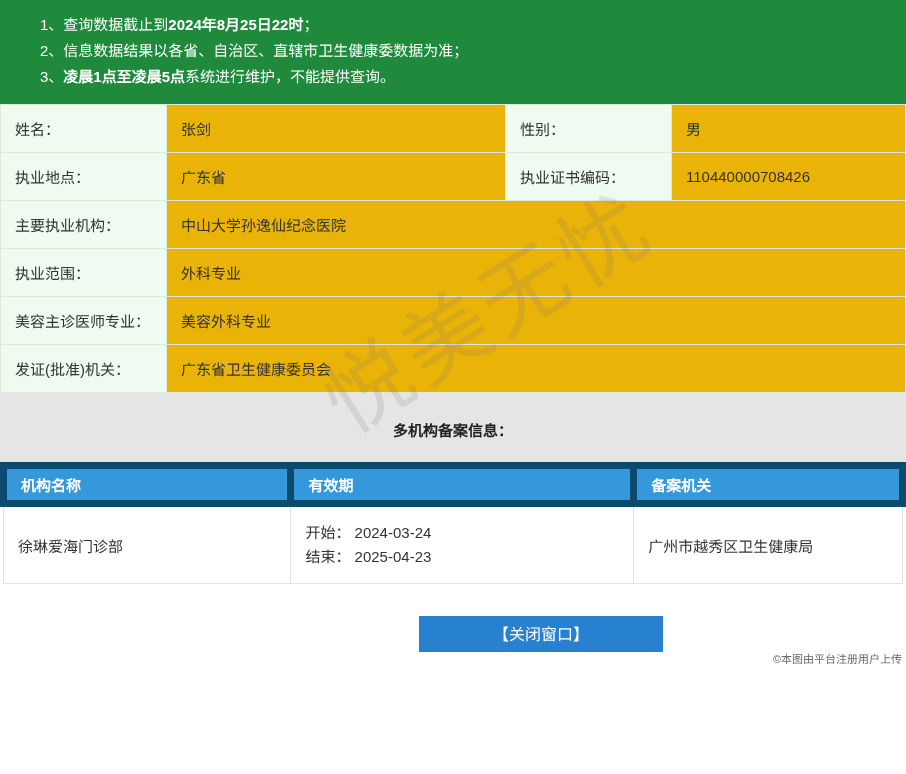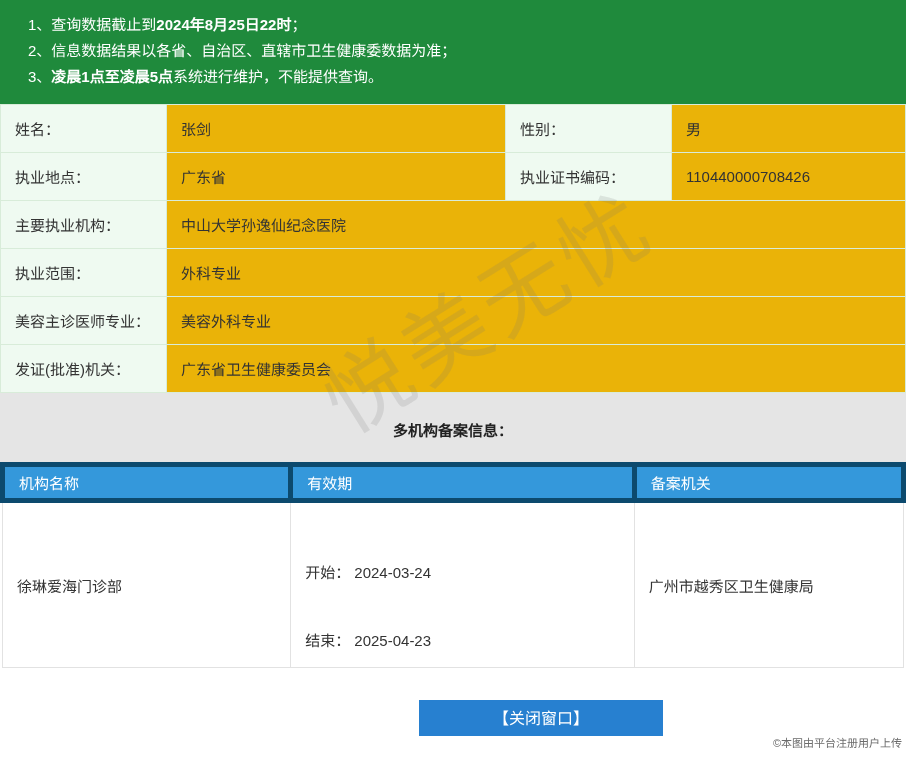--- a/index.html
+++ b/index.html
@@ -16,20 +16,21 @@
     background: #1f8a3c;
     color: #ffffff;
     padding: 12px 0 14px 0;
     font-size: 15px;
     line-height: 26px;
   }
   .notice ol { margin: 0; padding: 0; list-style: none; }
   .notice li {
     padding-left: 28px;
     white-space: nowrap;
+    margin-left: 12px;
   }
   .notice .num { font-weight: normal; }
   .notice b { font-weight: bold; }
 
   
   .info-table {
     width: 906px;
     border-collapse: collapse;
     font-size: 15px;
     color: #333;
@@ -81,37 +82,37 @@
 
   
   .rec-table {
     width: 906px;
     border-collapse: collapse;
     font-size: 15px;
   }
   .rec-table th {
     background: #3498db;
     color: #ffffff;
-    font-weight: normal;
+    font-weight: bold;
     text-align: left;
     padding: 5px 14px;
-    border: 5px solid #0c4a6e;
+    border: 7px solid #0c4a6e;
     font-size: 15px;
   }
   .rec-table td {
     border: 1px solid #e2e2e2;
     padding: 14px 14px;
     color: #333;
     vertical-align: middle;
     background: #ffffff;
   }
   .rec-table .c1 { width: 290px; }
   .rec-table .c2 { width: 345px; }
   .rec-table .c3 { width: 271px; }
-  .date-line { line-height: 24px; white-space: nowrap; margin-top: 44px; }
+  .date-line { line-height: 24px; white-space: nowrap; }
 
   
   .footer {
     position: relative;
     height: 86px;
     background: #ffffff;
     text-decoration: underline;
   }
   .close-btn {
     position: absolute;

